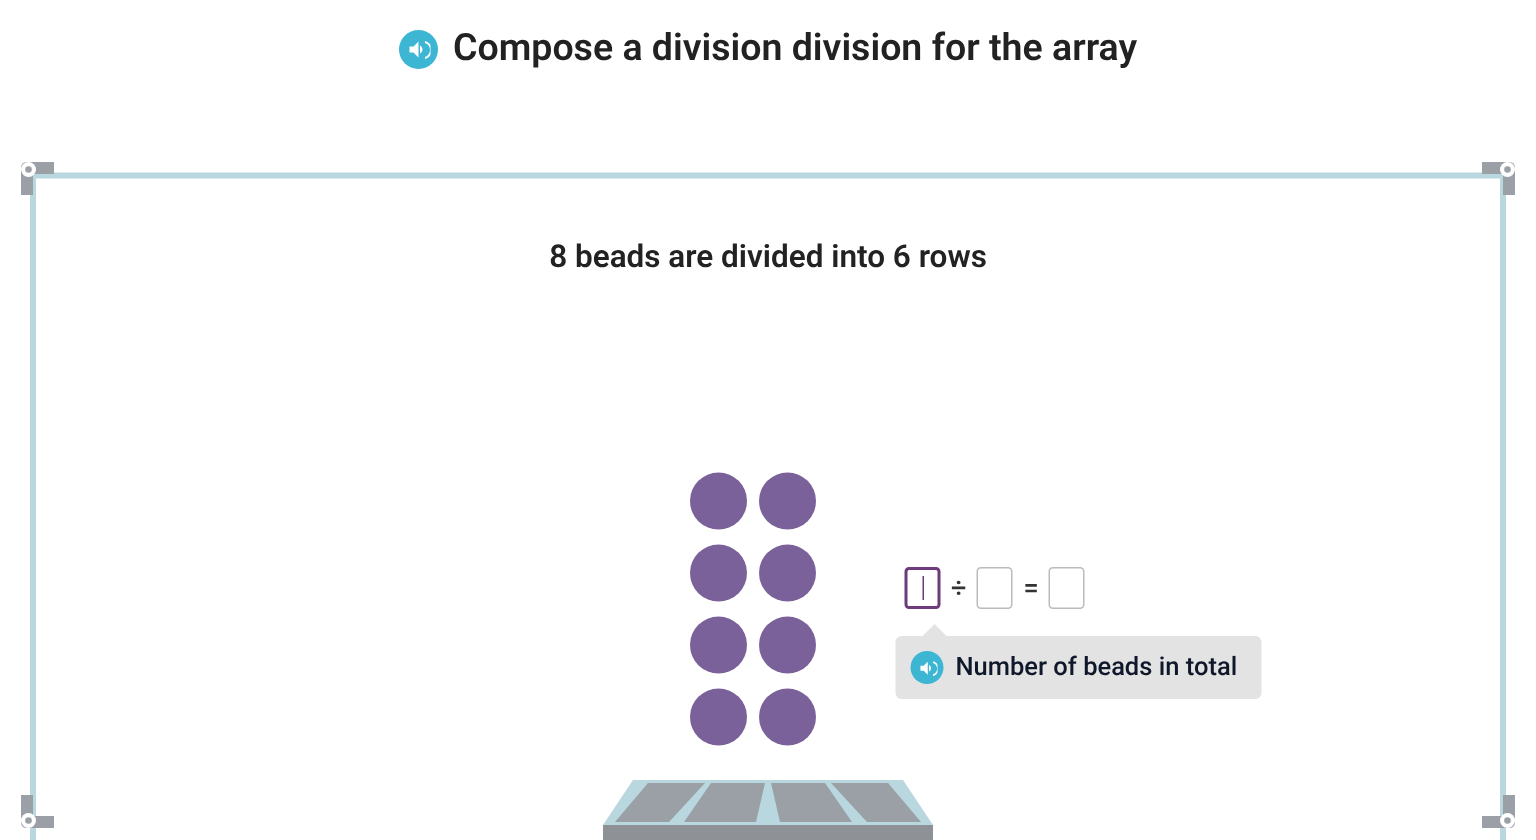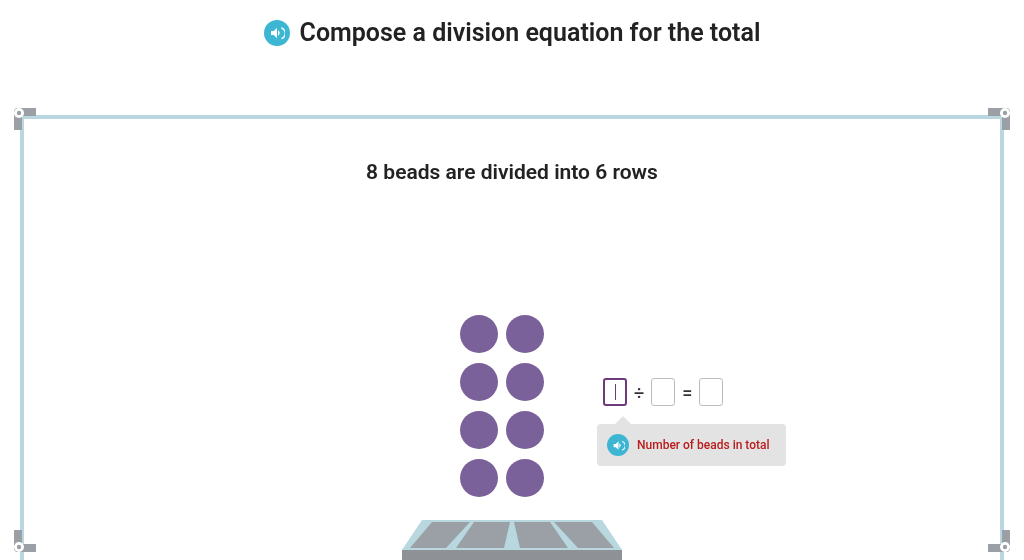--- a/index.html
+++ b/index.html
@@ -121,43 +121,43 @@
       top: -8px;
       left: 18px;
       width: 0; height: 0;
       border-left: 8px solid transparent;
       border-right: 8px solid transparent;
       border-bottom: 8px solid #e3e3e3;
     }
     .hint .speaker-icon { width: 22px; height: 22px; }
     .hint .speaker-icon svg { width: 13px; height: 13px; }
     .hint-text {
-      font-size: 12px;
+      font-size: 17px;
       font-weight: 500;
-      color: #b91c1c;
+      color: #0f172a;
     }
     .pedestal {
       position: absolute;
       bottom: 0;
       left: 50%;
       transform: translateX(-50%);
       width: 220px;
       height: 40px;
     }
   </style>
 </head>
 <body>
 
 <div class="header">
   <div class="speaker-icon">
     <svg viewBox="0 0 24 24">
         <path d="M3 9v6h4l5 5V4L7 9H3zm13 3c0-1.8-1-3.3-2.5-4.1v8.2C15 15.3 16 13.8 16 12zm2.5-8.5v2.1c3 .9 5 3.6 5 6.9s-2 6-5 6.9v2.1c4-.9 7-4.5 7-9s-3-8.1-7-9z"></path>
       </svg>
   </div>
-  <div class="title">Compose a division equation for the total</div>
+  <div class="title">Compose a division division for the array</div>
 </div>
 
 <div class="frame"></div>
 
 <div class="corner tl">
   <svg viewBox="0 0 44 44">
       <path d="M10 32 L10 14 Q10 10 14 10 L32 10 L32 18 L18 18 L18 32 Z" fill="#9aa0a5"></path>
       <circle cx="15" cy="15" r="5" fill="#fff"></circle>
       <circle cx="15" cy="15" r="2.2" fill="#9aa0a5"></circle>
     </svg>

